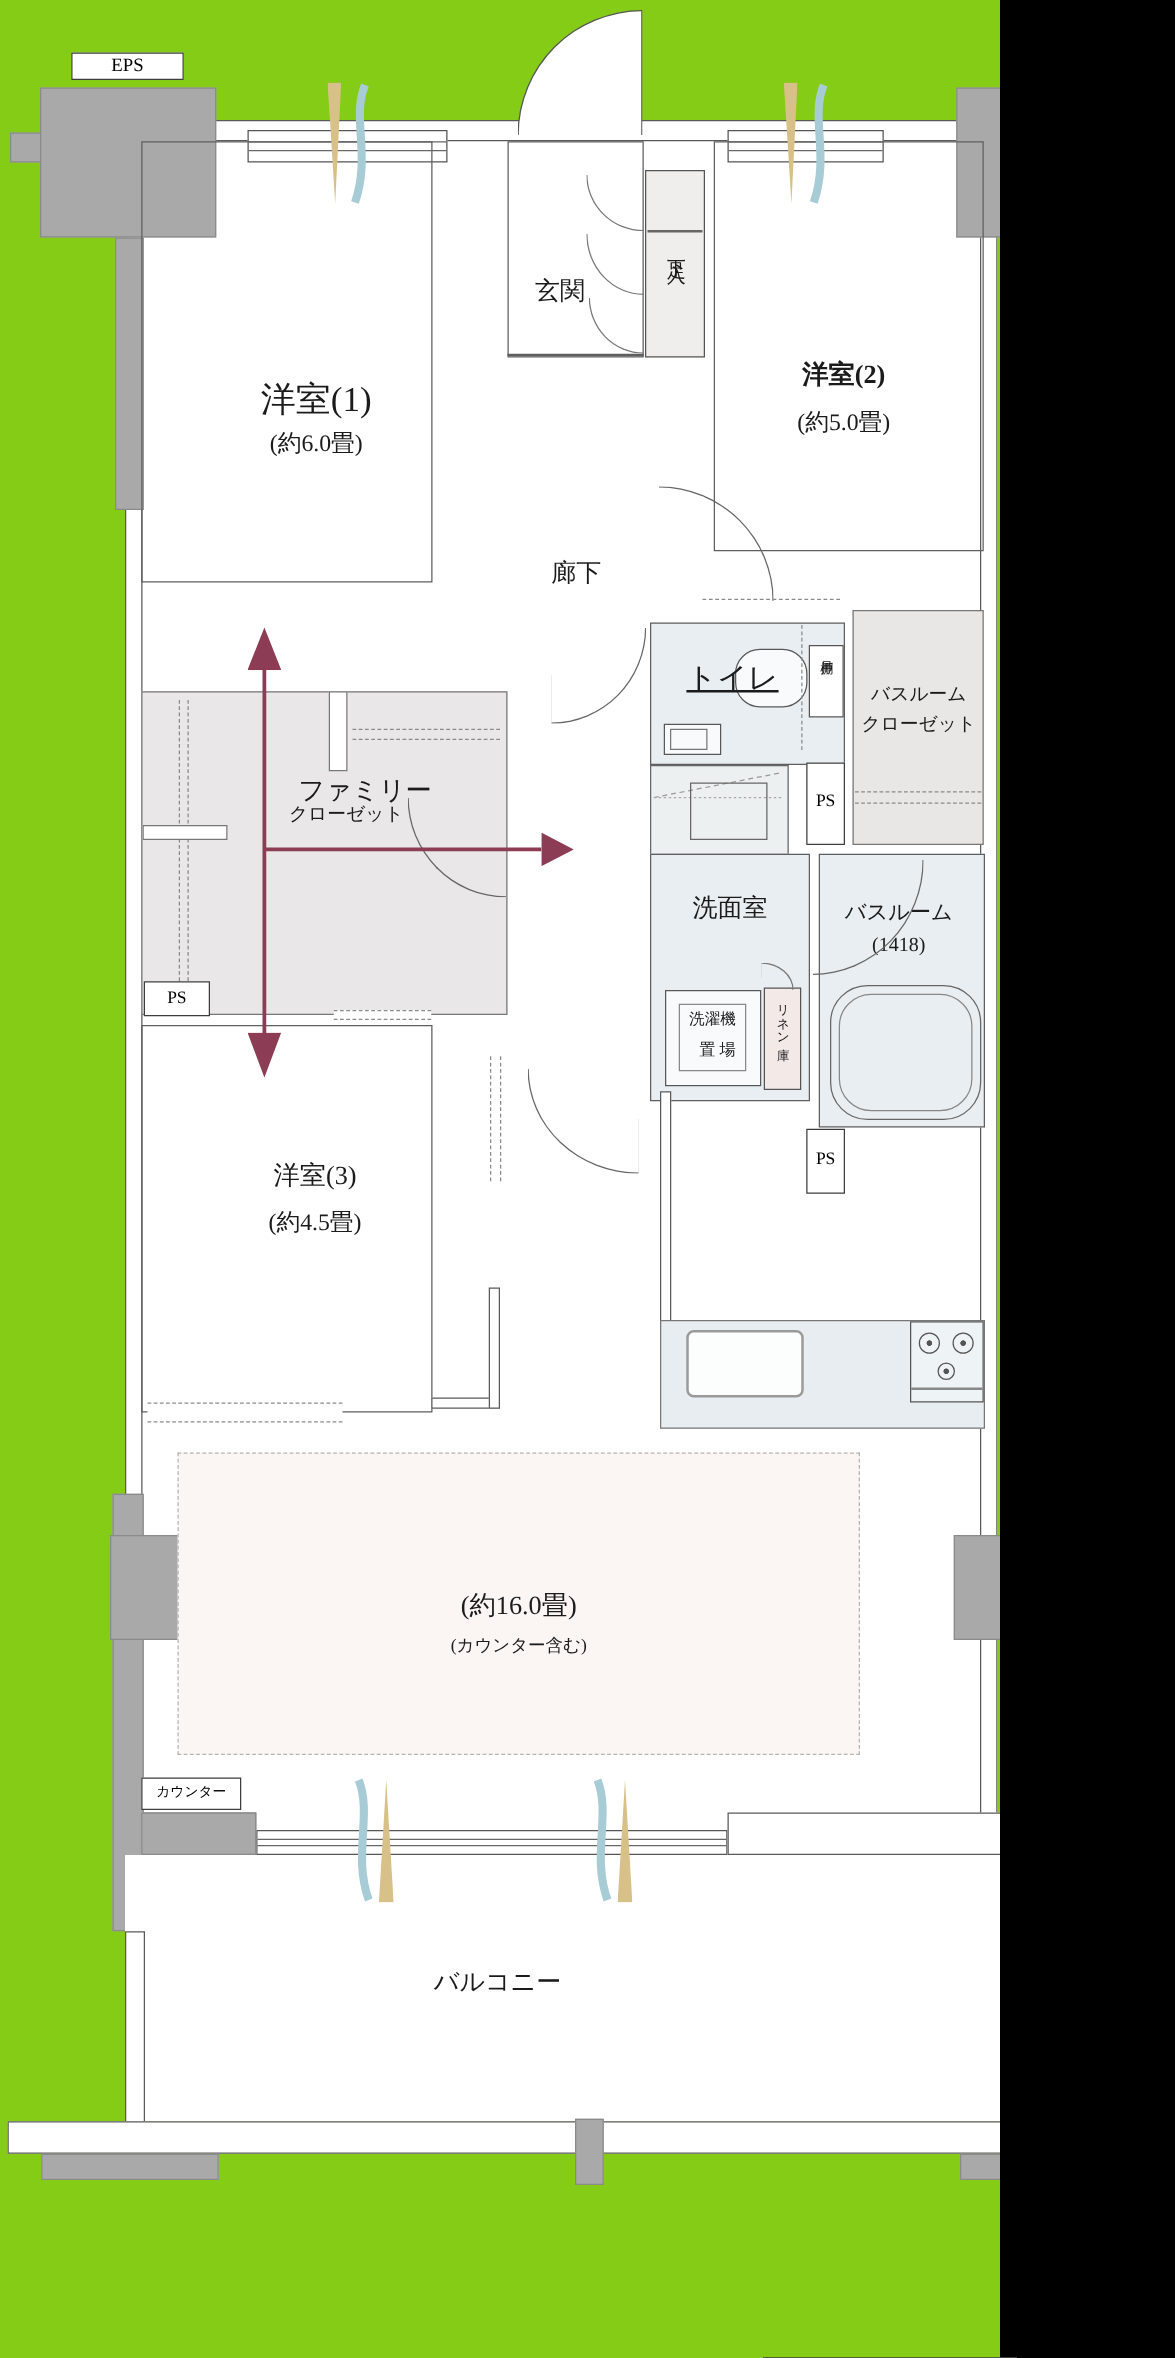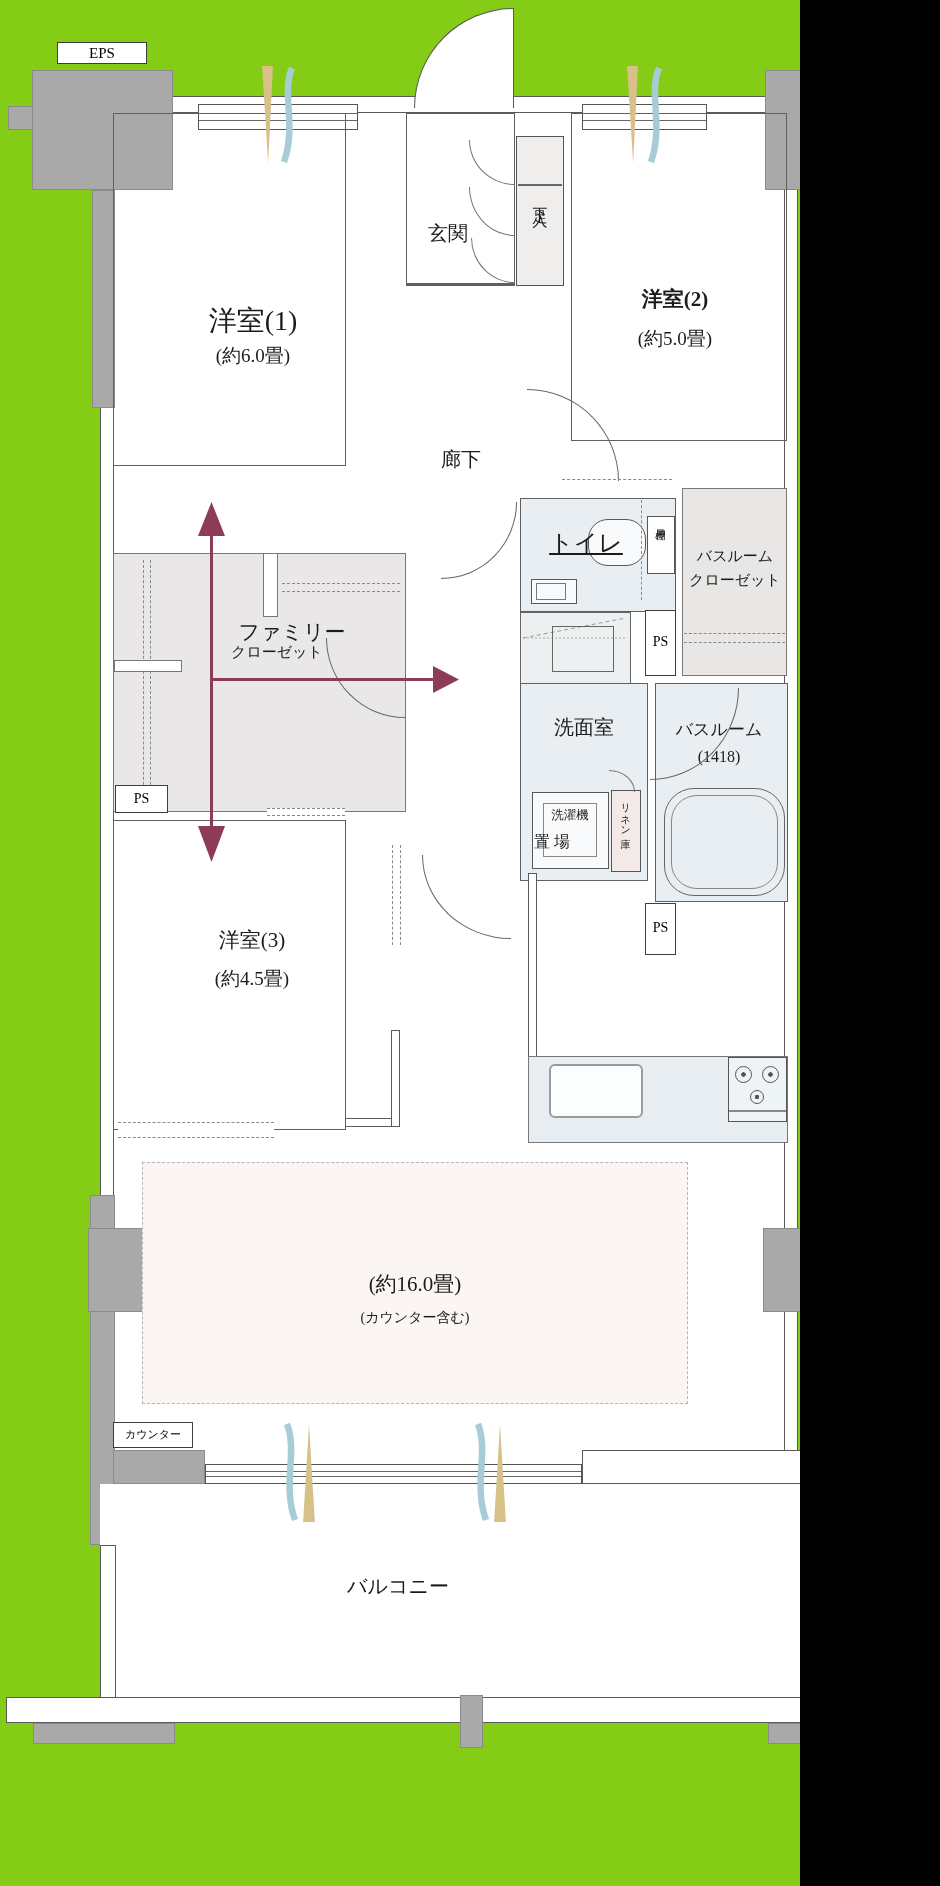--- a/index.html
+++ b/index.html
@@ -136,21 +136,21 @@
     <line x1="3" y1="26" x2="106" y2="6" stroke="#999" stroke-width="1" stroke-dasharray="4 3"></line>
     <line x1="3" y1="26" x2="106" y2="26" stroke="#aaa" stroke-width="1" stroke-dasharray="2 2"></line>
   </svg>
   <div class="a" style="left:552px;top:626px;width:62px;height:46px;border:1.3px solid #666;"></div>
 
   <div class="a room wet" style="left:520px;top:683px;width:128px;height:198px;"></div>
   <div class="a lbl" style="left:584px;top:716px;font-size:20px;">洗面室</div>
   <div class="a fix" style="left:532px;top:792px;width:77px;height:77px;"></div>
   <div class="a" style="left:543px;top:803px;width:54px;height:54px;border:1.1px solid #888;"></div>
   <div class="a lbl" style="left:570px;top:808px;font-size:12.5px;">洗濯機</div>
-  <div class="a lbl" style="left:552px;top:833px;font-size:16px;">置 場</div>
+  <div class="a lbl" style="left:574px;top:833px;font-size:13px;">置 場</div>
   <div class="a" style="left:611px;top:790px;width:30px;height:82px;background:#f3eae8;border:1.2px solid #555;"></div>
   <div class="a vlbl" style="left:618px;top:796px;font-size:10px;letter-spacing:0;">リネン庫</div>
   <div class="a arc" style="left:609px;top:770px;width:26px;height:22px;border-top:1px solid #777;border-right:1px solid #777;border-top-right-radius:100% 100%;"></div>
   <div class="a arc" style="left:422px;top:855px;width:89px;height:84px;border-left:1px solid #666;border-bottom:1px solid #666;border-bottom-left-radius:100% 100%;"></div>
 
   <div class="a room wet" style="left:655px;top:683px;width:133px;height:219px;"></div>
   <div class="a lbl" style="left:719px;top:720px;font-size:17px;">バスルーム</div>
   <div class="a lbl" style="left:719px;top:748px;font-size:16px;">(1418)</div>
   <div class="a" style="left:664px;top:788px;width:121px;height:108px;border:1.4px solid #666;border-radius:30px;"></div>
   <div class="a" style="left:671px;top:795px;width:107px;height:94px;border:1.1px solid #888;border-radius:26px;"></div>

